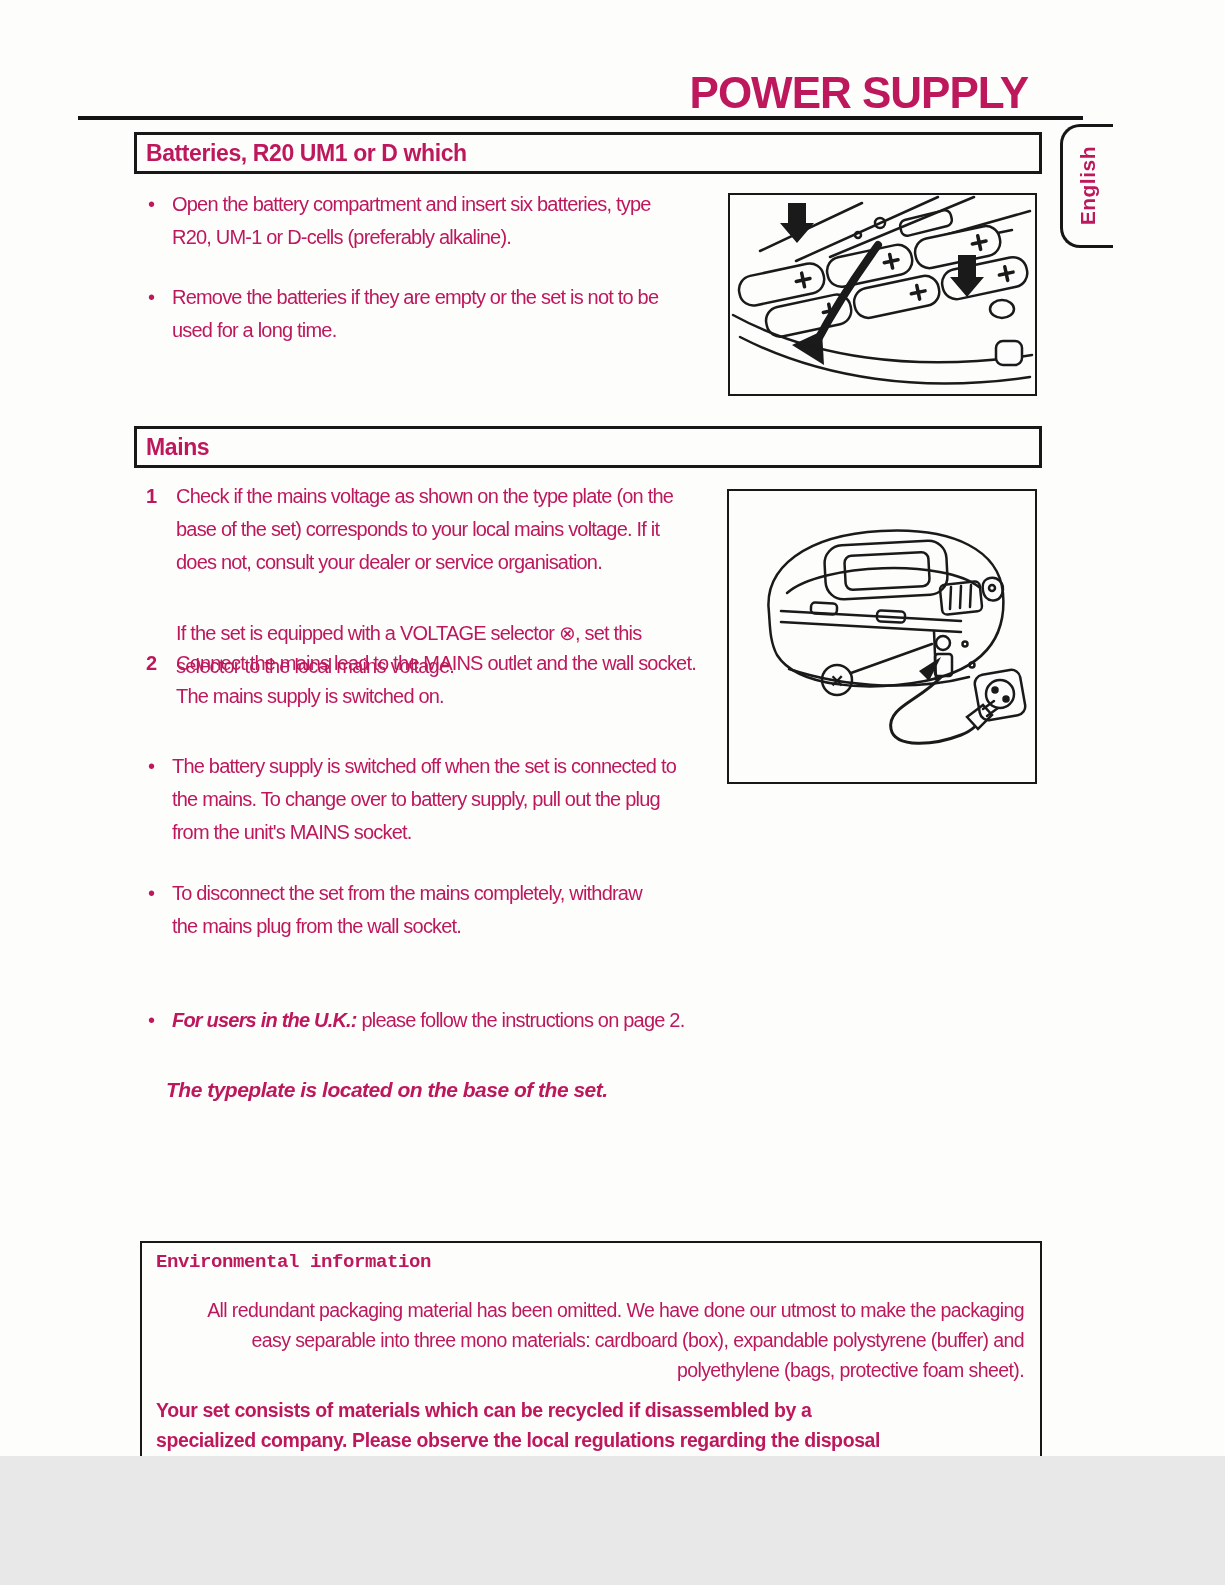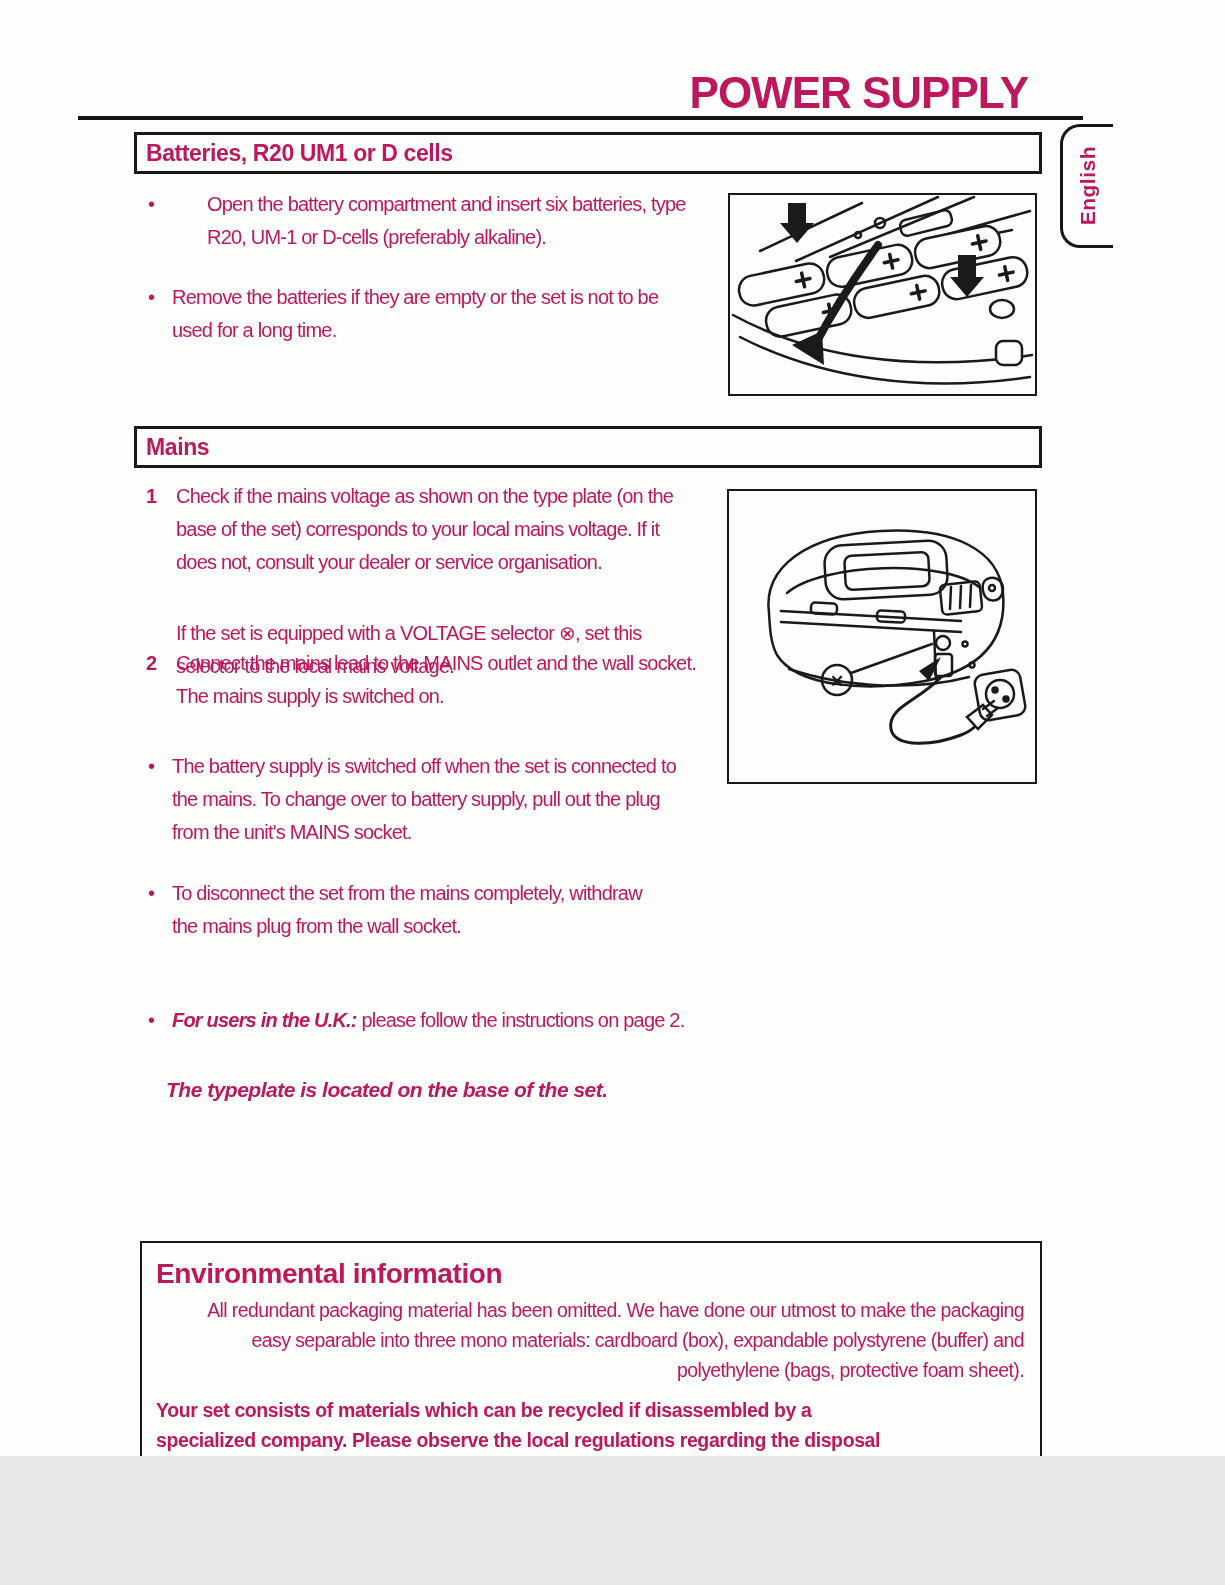--- a/index.html
+++ b/index.html
@@ -45,21 +45,21 @@
     letter-spacing:-.5px;white-space:nowrap;
   }
   
   .illus-box{border:2.5px solid #181818;background:#fdfdfc;}
   .illus-box svg{display:block;}
   
   .env-box{
     left:140px;top:1241px;width:898px;height:256px;
     border:2.5px solid #181818;border-bottom-width:5px;
   }
-  .env-head{left:14px;top:15px;font-size:28px;font-weight:700;letter-spacing:-.4px;}
+  .env-head{left:14px;top:8px;font-size:19px;font-weight:700;letter-spacing:-.4px;font-family:Liberation Mono, monospace;}
   .env-text{
     left:14px;width:868px;font-size:19.5px;line-height:30px;
     letter-spacing:-.6px;white-space:pre-line;
   }
   .env-text.bold{font-weight:700;letter-spacing:-.4px;}
   
   .page-number{left:1022px;top:1488px;font-size:21px;}
   .fold-dashes{left:428px;top:1560px;width:418px;border-top:2px dashed #8c8c8c;height:0;}
   .link-line{left:104px;top:1576px;width:66px;height:3px;background:#2331cc;}
   .scan-edge{left:0;top:1581px;width:1225px;height:4px;background:#151515;}
@@ -69,24 +69,24 @@
 
 <div class="page">
 
   <div class="abs page-title">POWER SUPPLY</div>
   <div class="abs title-rule"></div>
   <div class="abs lang-tab">
     <span>English</span>
   </div>
 
   <div class="abs head-box" style="top:132px;">
-    <span>Batteries, R20 UM1 or D cells</span>
-  </div>
-
-  <div class="abs bullet-row" style="left:148px;top:188px;width:565px;gap:35px;">
+    <span>Batteries, R20 UM1 or D which</span>
+  </div>
+
+  <div class="abs bullet-row" style="left:148px;top:188px;width:565px;">
     <span class="dot"></span>
     <span class="body-text">Open the battery compartment and insert six batteries, type
 R20, UM-1 or D-cells (preferably alkaline).</span>
   </div>
 
   <div class="abs bullet-row" style="left:148px;top:281px;width:565px;">
     <span class="dot"></span>
     <span class="body-text">Remove the batteries if they are empty or the set is not to be
 used for a long time.</span>
   </div>

